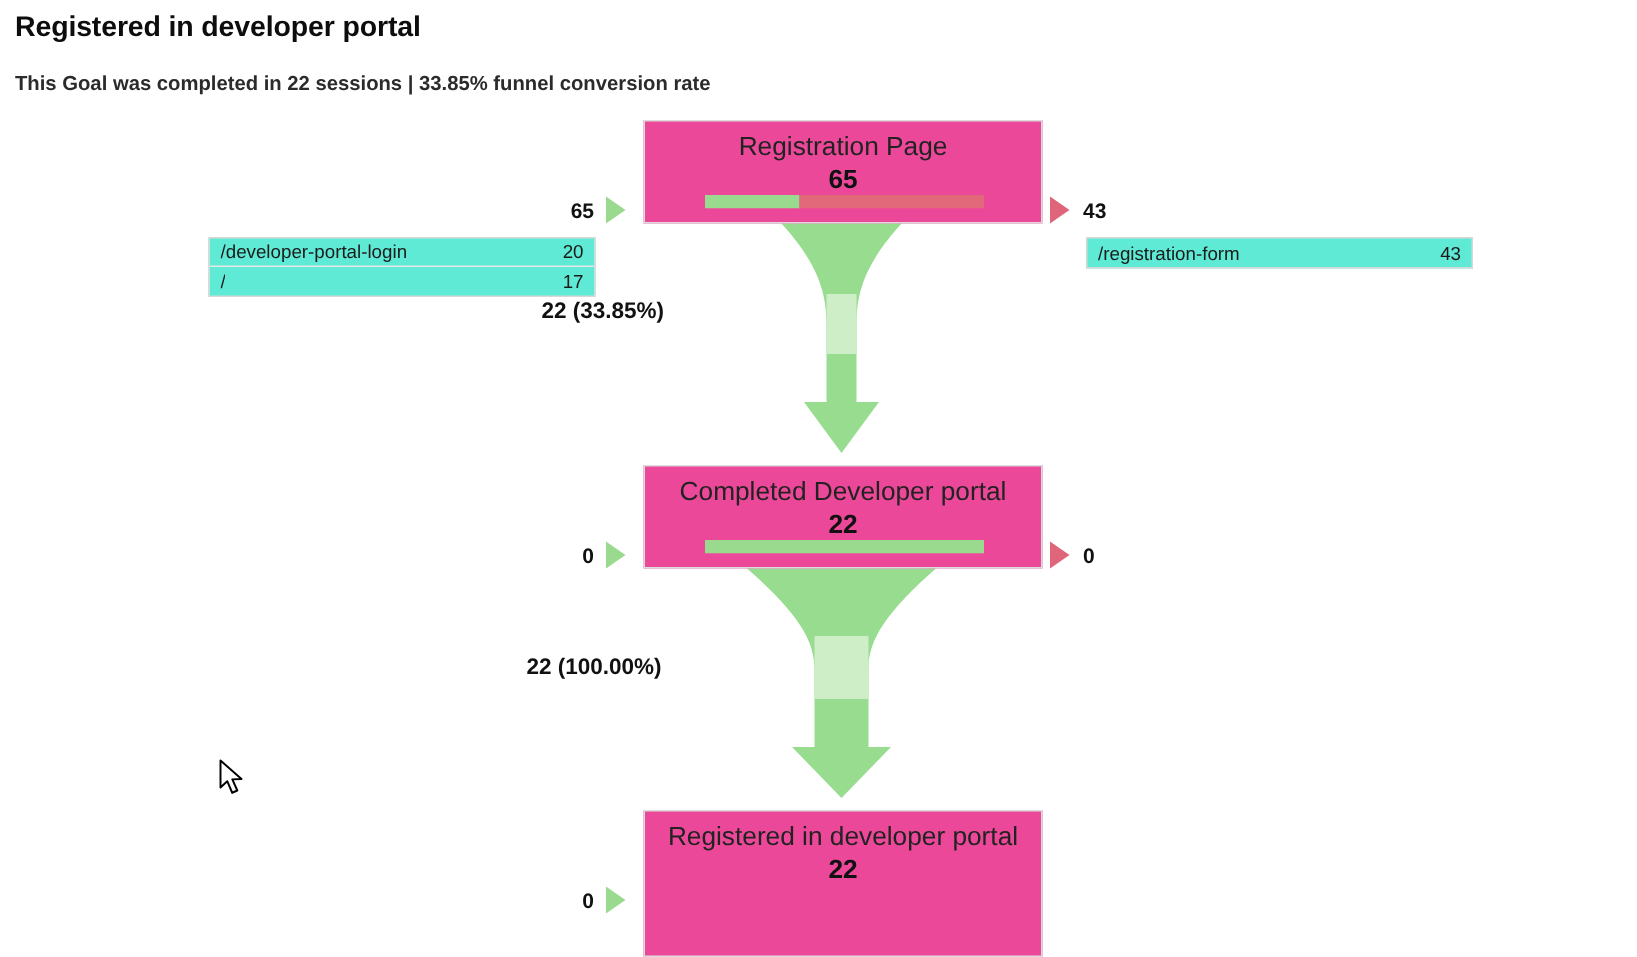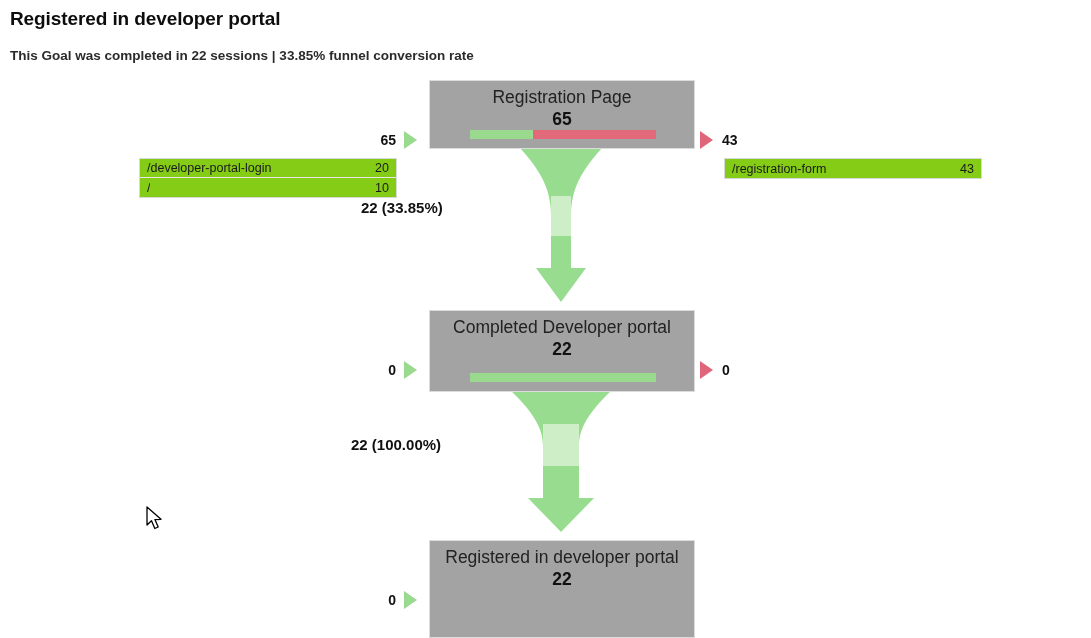--- a/index.html
+++ b/index.html
@@ -43,21 +43,21 @@
     top: 0;
     width: 1091px;
     height: 638px;
   }
 
   
   .step-box {
     position: absolute;
     box-sizing: border-box;
     border: 1px solid #dcdcdc;
-    background: #a3a3a3;
+    background: #ec4899;
     text-align: center;
     z-index: 5;
   }
   .step-name {
     font-size: 17.5px;
     color: #222222;
     line-height: 1.25;
     white-space: nowrap;
   }
   .step-count {
@@ -102,21 +102,21 @@
     z-index: 6;
   }
   .tri-green { border-left: 13px solid #9ada8e; }
   .tri-red   { border-left: 13px solid #df667a; }
 
   
   .mini-table {
     position: absolute;
     box-sizing: border-box;
     border: 1px solid #d8d8d8;
-    background: #84cc16;
+    background: #5eead4;
     font-size: 12.5px;
     color: #1a1a1a;
     z-index: 6;
   }
   .mini-row {
     display: flex;
     justify-content: space-between;
     align-items: center;
     height: 19px;
     padding: 0 7px;
@@ -202,36 +202,36 @@
 <div class="tri tri-red" style="left:700px; top:131px;"></div>
 <div class="side-val right" style="left:722px; top:133px; width:60px;">43</div>
 
 <div class="mini-table" style="left:139px; top:158px; width:258px;">
   <div class="mini-row">
     <span class="mini-label">/developer-portal-login</span>
     <span class="mini-value">20</span>
   </div>
   <div class="mini-row">
     <span class="mini-label">/</span>
-    <span class="mini-value">10</span>
+    <span class="mini-value">17</span>
   </div>
 </div>
 
 <div class="mini-table" style="left:724px; top:158px; width:258px;">
   <div class="mini-row">
     <span class="mini-label">/registration-form</span>
     <span class="mini-value">43</span>
   </div>
 </div>
 
 <div class="flow-label" style="left:361px; top:199px; width:400px;">
   <div class="flow-main">22 (33.85%)</div>
 </div>
 
-<div class="step-box" style="left:429px; top:310px; width:266px; height:82px;">
+<div class="step-box" style="left:429px; top:310px; width:266px; height:69px;">
   <div class="step-name" style="margin-top:6px;">Completed Developer portal</div>
   <div class="step-count">22</div>
   <div class="step-bar" style="left:40px; bottom:9px; width:186px;">
     <div class="bar-green" style="width:100%;"></div>
   </div>
 </div>
 
 <div class="side-val left" style="left:340px; top:363px; width:56px;">0</div>
 <div class="tri tri-green" style="left:404px; top:361px;"></div>
 

